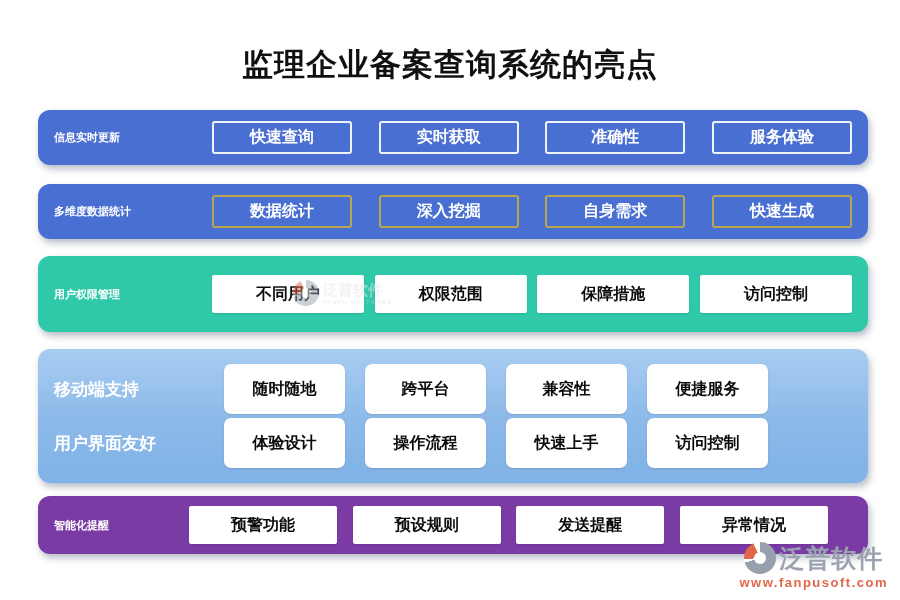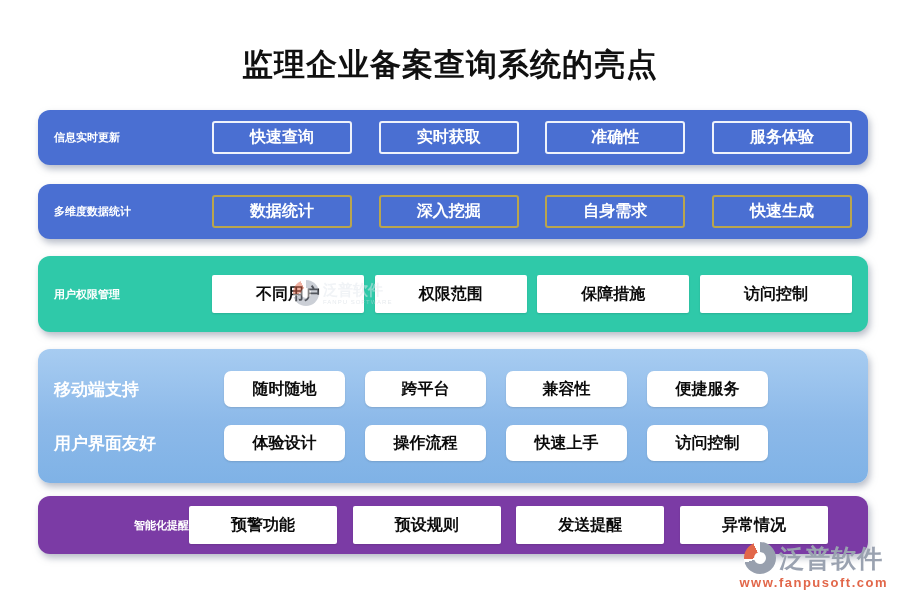--- a/index.html
+++ b/index.html
@@ -22,41 +22,41 @@
   .band2       { height:55px; margin-bottom:17px; }
   .band-teal   { background:#2fc9a9; height:76px; margin-bottom:17px; }
   .band-light  {
     background:linear-gradient(180deg,#a7ccf1 0%,#8cb9e9 55%,#7fb2e6 100%);
     height:134px; margin-bottom:13px;
     flex-direction:column; justify-content:center; align-items:stretch; padding:10px 16px;
   }
   .band-purple { background:#7b3ba5; height:58px; }
 
   .band-label { color:#ffffff; font-weight:bold; font-size:11px; flex:0 0 158px; white-space:nowrap; }
-  .band-label.narrow { flex-basis:135px;text-align:right; }
+  .band-label.narrow { flex-basis:135px; }
 
   .chips { flex:1; display:flex; justify-content:space-between; align-items:center; }
   .chips.pad-right { padding-right:24px; }
 
   .chip-outline {
     height:33px; width:140px; border-radius:3px; box-sizing:border-box;
     display:flex; align-items:center; justify-content:center;
     color:#ffffff; font-weight:bold; font-size:16px; cursor:default;
   }
   .chip-outline.white { border:2px solid #eef2fb; }
   .chip-outline.gold  { border:2px solid #b9a54e; }
 
   .chip-solid {
     background:#ffffff; color:#0b0b0b; font-weight:bold; font-size:16px;
     display:flex; align-items:center; justify-content:center;
     border-radius:2px; box-shadow:0 1px 2px rgba(0,0,0,.12); cursor:default;
   }
   .chip-lg { height:38px; width:152px; }
   .chip-md { height:38px; width:148px; }
-  .chip-sm { height:36px; width:121px; border-radius:7px; }
+  .chip-sm { height:50px; width:121px; border-radius:7px; }
 
   .sub-row { display:flex; align-items:center; height:50px; }
   .sub-row + .sub-row { margin-top:4px; }
   .sub-label { color:#ffffff; font-weight:bold; font-size:17px; flex:0 0 170px; white-space:nowrap; }
   .sub-chips { display:flex; gap:20px; }
 
   
   .mark {
     width:32px; height:32px; border-radius:50%; position:relative; flex:0 0 auto;
     background:conic-gradient(#98a0ae 0 253deg,#ffffff 253deg 266deg,#e2674a 266deg 336deg,#ffffff 336deg 360deg);

